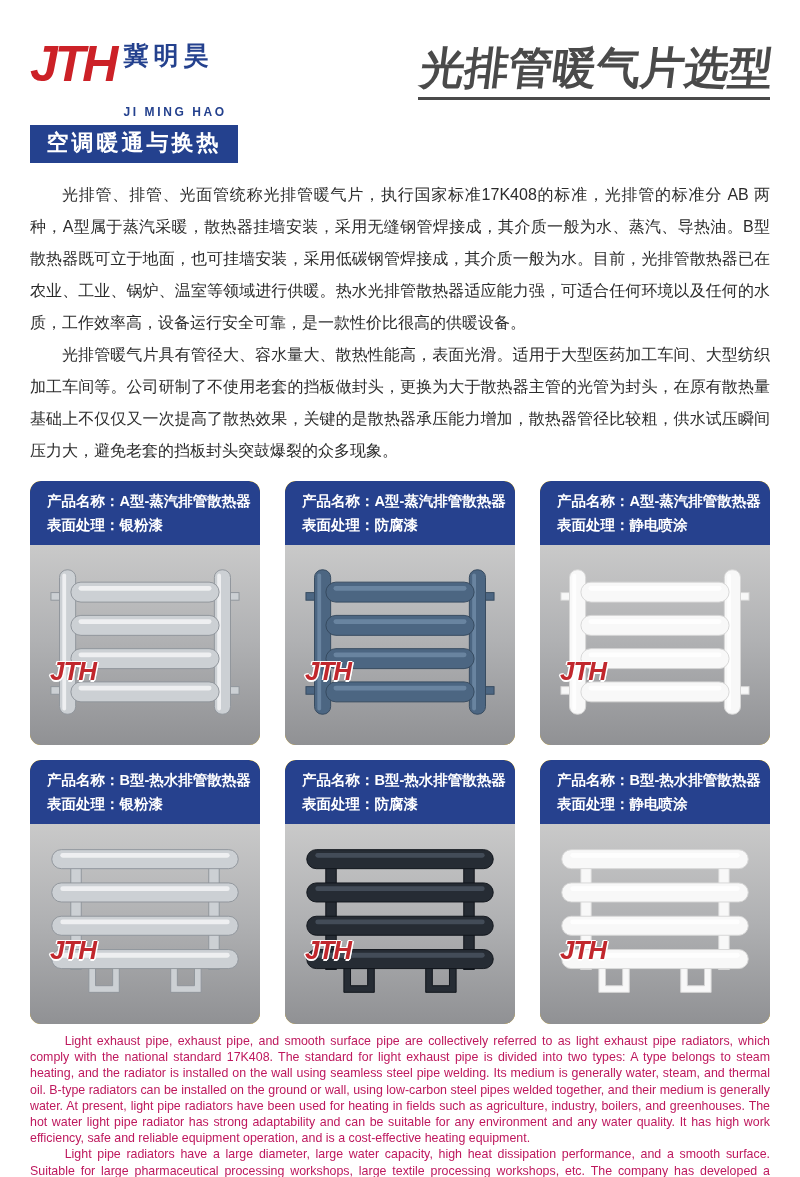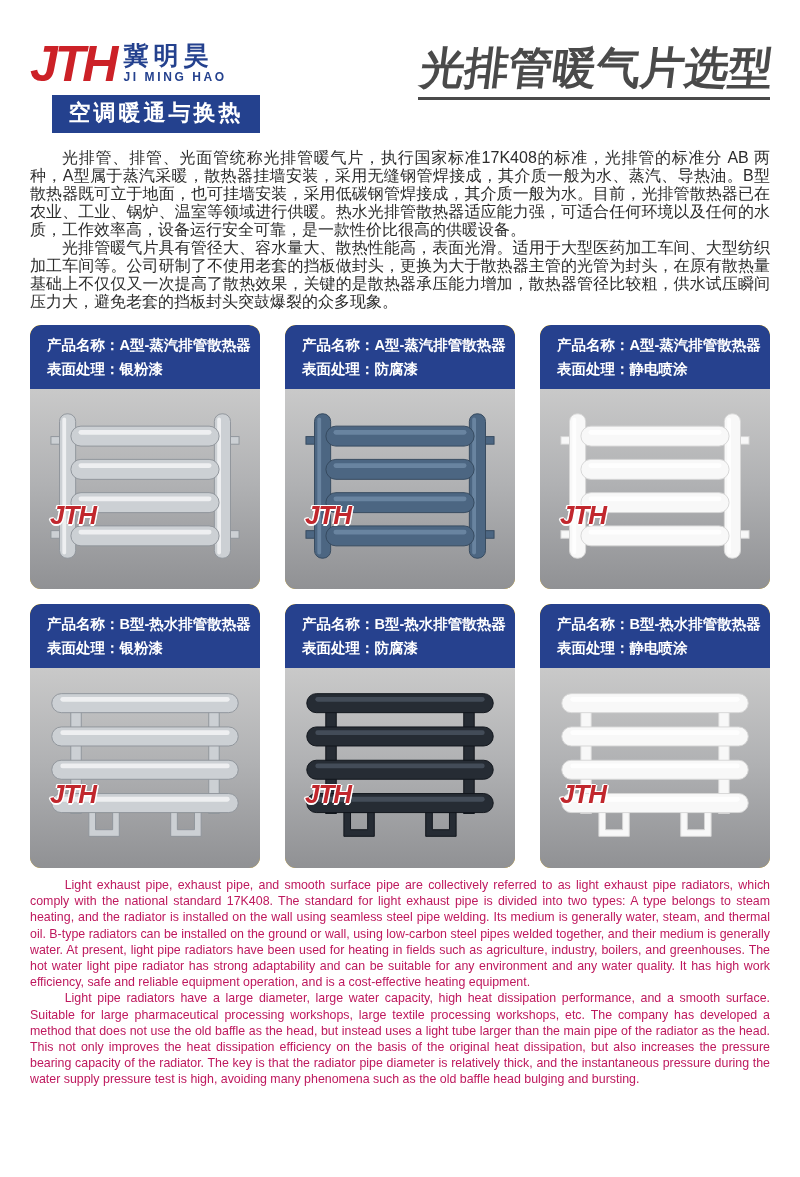--- a/index.html
+++ b/index.html
@@ -14,36 +14,36 @@
   
   .header { display:flex; justify-content:space-between; align-items:flex-start; }
   .logo-block { flex:0 0 auto; }
   .logo-top { display:flex; align-items:flex-start; gap:8px; }
   .logo-jth {
     font-size:50px; font-weight:900; font-style:italic; line-height:52px;
     color:#cc2127; letter-spacing:-3px; text-shadow:1px 1px 0 #fff;
   }
   .logo-names { display:flex; flex-direction:column; padding-top:3px; }
   .logo-cn { font-size:25px; font-weight:bold; color:#24418e; letter-spacing:5px; line-height:28px; }
-  .logo-en { font-size:12px; font-weight:bold; color:#24418e; letter-spacing:2.6px; line-height:16px; }
+  .logo-en { font-size:12px; font-weight:bold; color:#24418e; letter-spacing:2.6px; line-height:16px;margin-top:35px; }
   .logo-banner {
     margin-top:5px; background:#24418e; color:#fff; font-weight:bold;
     font-size:22px; letter-spacing:3px; text-align:center;
-    padding:3px 6px 5px 6px; width:208px;margin-left:22px;
+    padding:3px 6px 5px 6px; width:208px;
   }
   .title-block { text-align:right; padding-top:6px; max-width:420px; }
   .title-cn {
     font-size:44px; font-weight:900; color:#4a4a4a; line-height:48px;
     transform:skewX(-7deg); transform-origin:bottom right; white-space:nowrap;
   }
   .title-rule { border-bottom:3px solid #4a4a4a; margin-top:5px; }
   .title-en { font-size:15.5px; font-weight:bold; color:#4a4a4a; margin-top:4px; letter-spacing:0.2px; white-space:nowrap; }
 
   
-  .cn-intro { margin-top:16px; font-size:16px; line-height:18px; text-align:justify; color:#2b2b2b; }
+  .cn-intro { margin-top:16px; font-size:16px; line-height:32px; text-align:justify; color:#2b2b2b; }
   .cn-intro p { text-indent:2em; }
 
   
   .grid { margin-top:14px; display:flex; flex-direction:column; gap:15px; }
   .grid-row { display:flex; gap:25px; }
   .card { flex:1 1 0; border-radius:11px; overflow:hidden; background:#eab308; }
   .card-head {
     background:#26418e; height:64px; padding:0 17px;
     display:flex; flex-direction:column; justify-content:center;
     color:#fff; font-weight:bold; font-size:14.5px; line-height:24px;

